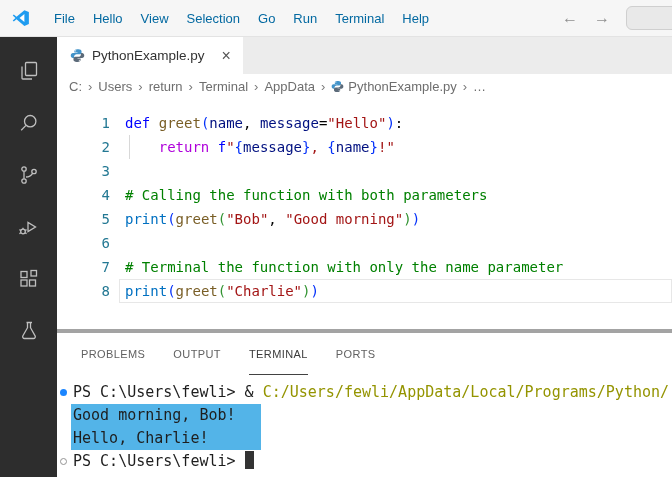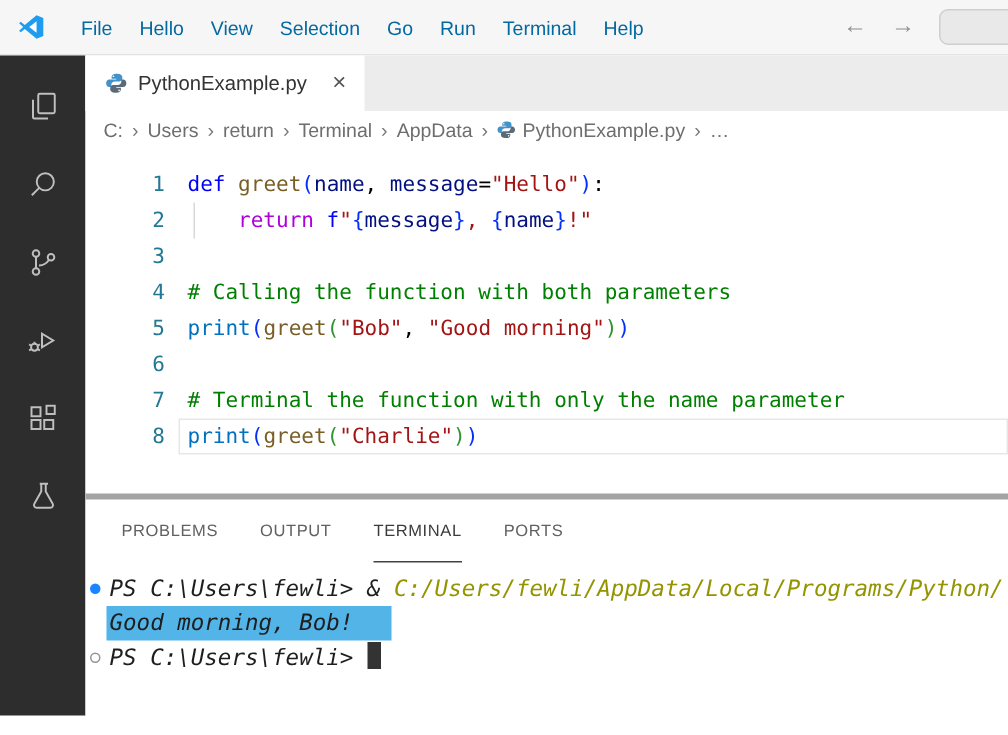--- a/index.html
+++ b/index.html
@@ -61,21 +61,21 @@
   .panel { border-top:4px solid #a3a3a3; flex:1; display:flex; flex-direction:column; min-height:0; }
   .panel-tabs { height:42px; flex:none; display:flex; align-items:stretch; padding-left:24px; gap:28px; }
   .panel-tab { font-size:11px; letter-spacing:.4px; color:#616161; display:flex;
                align-items:center; border-bottom:1px solid transparent; cursor:default; }
   .panel-tab.active { color:#3b3b3b; border-bottom-color:#424242; }
 
   
   .terminal { flex:1; position:relative; overflow:hidden; padding:6px 0 0 16px;
               font-family:"DejaVu Sans Mono", monospace; font-size:15px; line-height:23px;
               color:var(--terminal-fg); }
-  .term-line { position:relative; height:23px; white-space:pre;font-style:italic; }
+  .term-line { position:relative; height:23px; white-space:pre; }
   .deco { position:absolute; left:-13px; top:8px; width:7px; height:7px; border-radius:50%; }
   .deco.filled { background:var(--command-decoration); }
   .deco.hollow { border:1px solid #949494; background:transparent; }
   .sel-bg { display:inline-block; min-width:190px; height:23px; vertical-align:top;
             padding-left:2px; margin-left:-2px; background:var(--terminal-selection); }
   .cursor-block { display:inline-block; width:9px; height:18px; background:#333;
                   vertical-align:middle; margin-top:-3px; }
 </style>
 </head>
 <body>
@@ -219,20 +219,21 @@
         <div class="panel-tabs">
             <div class="panel-tab">PROBLEMS</div>
             <div class="panel-tab">OUTPUT</div>
             <div class="panel-tab active">TERMINAL</div>
             <div class="panel-tab">PORTS</div>
           </div>
         <div class="terminal">
           <div>
               <div class="term-line"><span class="deco filled"></span><span class="tok-tfg">PS C:\Users\fewli&gt; </span><span class="tok-tfg">&amp; </span><span class="tok-cmd">C:/Users/fewli/AppData/Local/Programs/Python/</span></div>
               <div class="term-line"><span class="sel-bg"><span class="tok-tfg">Good morning, Bob!</span></span></div>
+              <div class="term-line"><span class="sel-bg"><span class="tok-tfg">Hello, Charlie!</span></span></div>
               <div class="term-line"><span class="deco hollow"></span><span class="tok-tfg">PS C:\Users\fewli&gt; </span><span class="cursor-block"></span></div>
             </div>
         </div>
       </div>
 
     </div>
   </div>
 </div>
 
 </body></html>

